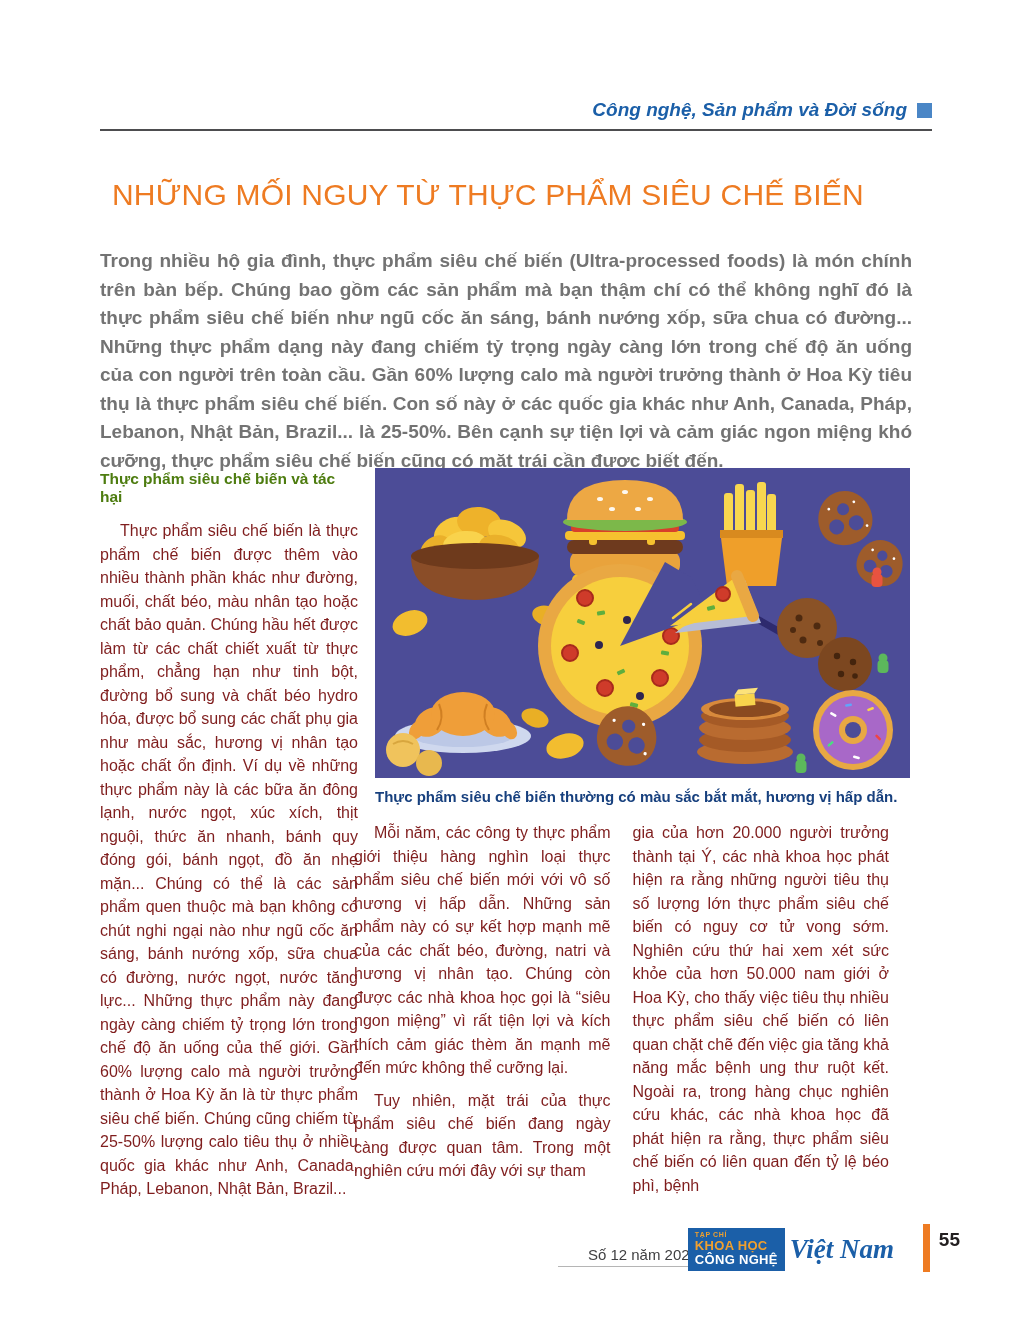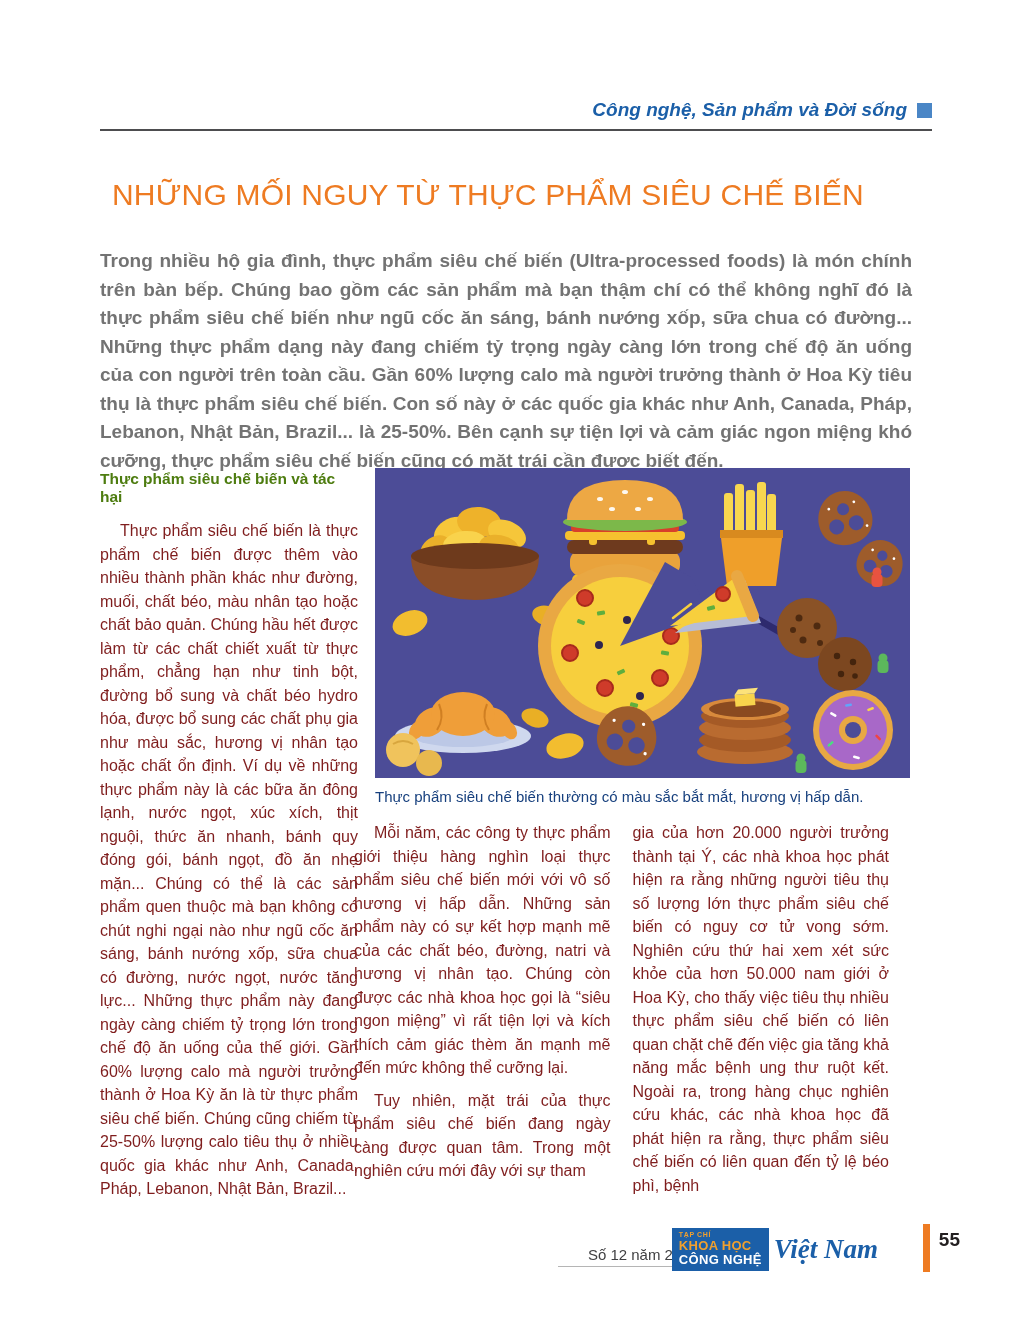--- a/index.html
+++ b/index.html
@@ -21,30 +21,30 @@
   .intro { position:absolute; left:100px; top:247px; width:812px;
     font-size:19px; line-height:28.5px; font-weight:bold; color:#737373; text-align:justify; }
 
   .col-left { position:absolute; left:100px; top:470px; width:258px; }
   .subheading { font-size:15.5px; font-weight:bold; color:#4d7c0f; margin-bottom:13px; }
   .body-text { font-size:16px; line-height:23.5px; text-align:justify; color:#7f1d1d; }
   .indent { text-indent:20px; }
 
   .figure { position:absolute; left:375px; top:468px; width:535px; }
   .figure svg { display:block; width:535px; height:310px; }
-  .caption { margin-top:10px; font-size:15px; font-weight:normal; color:#17407e; }
+  .caption { margin-top:10px; font-size:15px; font-weight:bold; color:#17407e; }
 
   .cols { position:absolute; left:354px; top:821px; width:535px; display:flex; gap:22px; }
   .col { flex:1; min-width:0; }
   .col p + p { margin-top:9px; }
 
   .footer { position:absolute; left:100px; top:1222px; width:860px; height:60px; }
   .footer-rule { position:absolute; left:458px; top:44px; width:152px; height:1px; background:#b5b5b5; }
   .issue { position:absolute; right:262px; top:24px; font-size:15px; color:#3f3f41; }
-  .logo { position:absolute; right:82px; top:6px; display:flex; align-items:center; gap:5px;padding-left:28px; }
+  .logo { position:absolute; right:66px; top:6px; display:flex; align-items:center; gap:5px;padding-left:28px; }
   .logo-box { background:#1b5fa8; padding:3px 7px 4px; line-height:1.08; }
   .logo-tagline { display:block; font-size:7px; color:#f0a02e; font-weight:bold; letter-spacing:.6px; }
   .logo-line1 { display:block; font-size:13px; color:#f0a02e; font-weight:bold; letter-spacing:.3px; }
   .logo-line2 { display:block; font-size:13px; color:#ffffff; font-weight:bold; letter-spacing:.3px; }
   .logo-vn { font-family:"Liberation Serif","DejaVu Serif",serif; font-style:italic; font-weight:bold;
     font-size:27px; color:#1b5fa8; }
   .page-bar { position:absolute; right:30px; top:2px; width:7px; height:48px; background:#ee7b22; }
   .page-num { position:absolute; right:0px; top:7px; font-size:19px; font-weight:bold; color:#231f20; }
 </style>
 </head>

